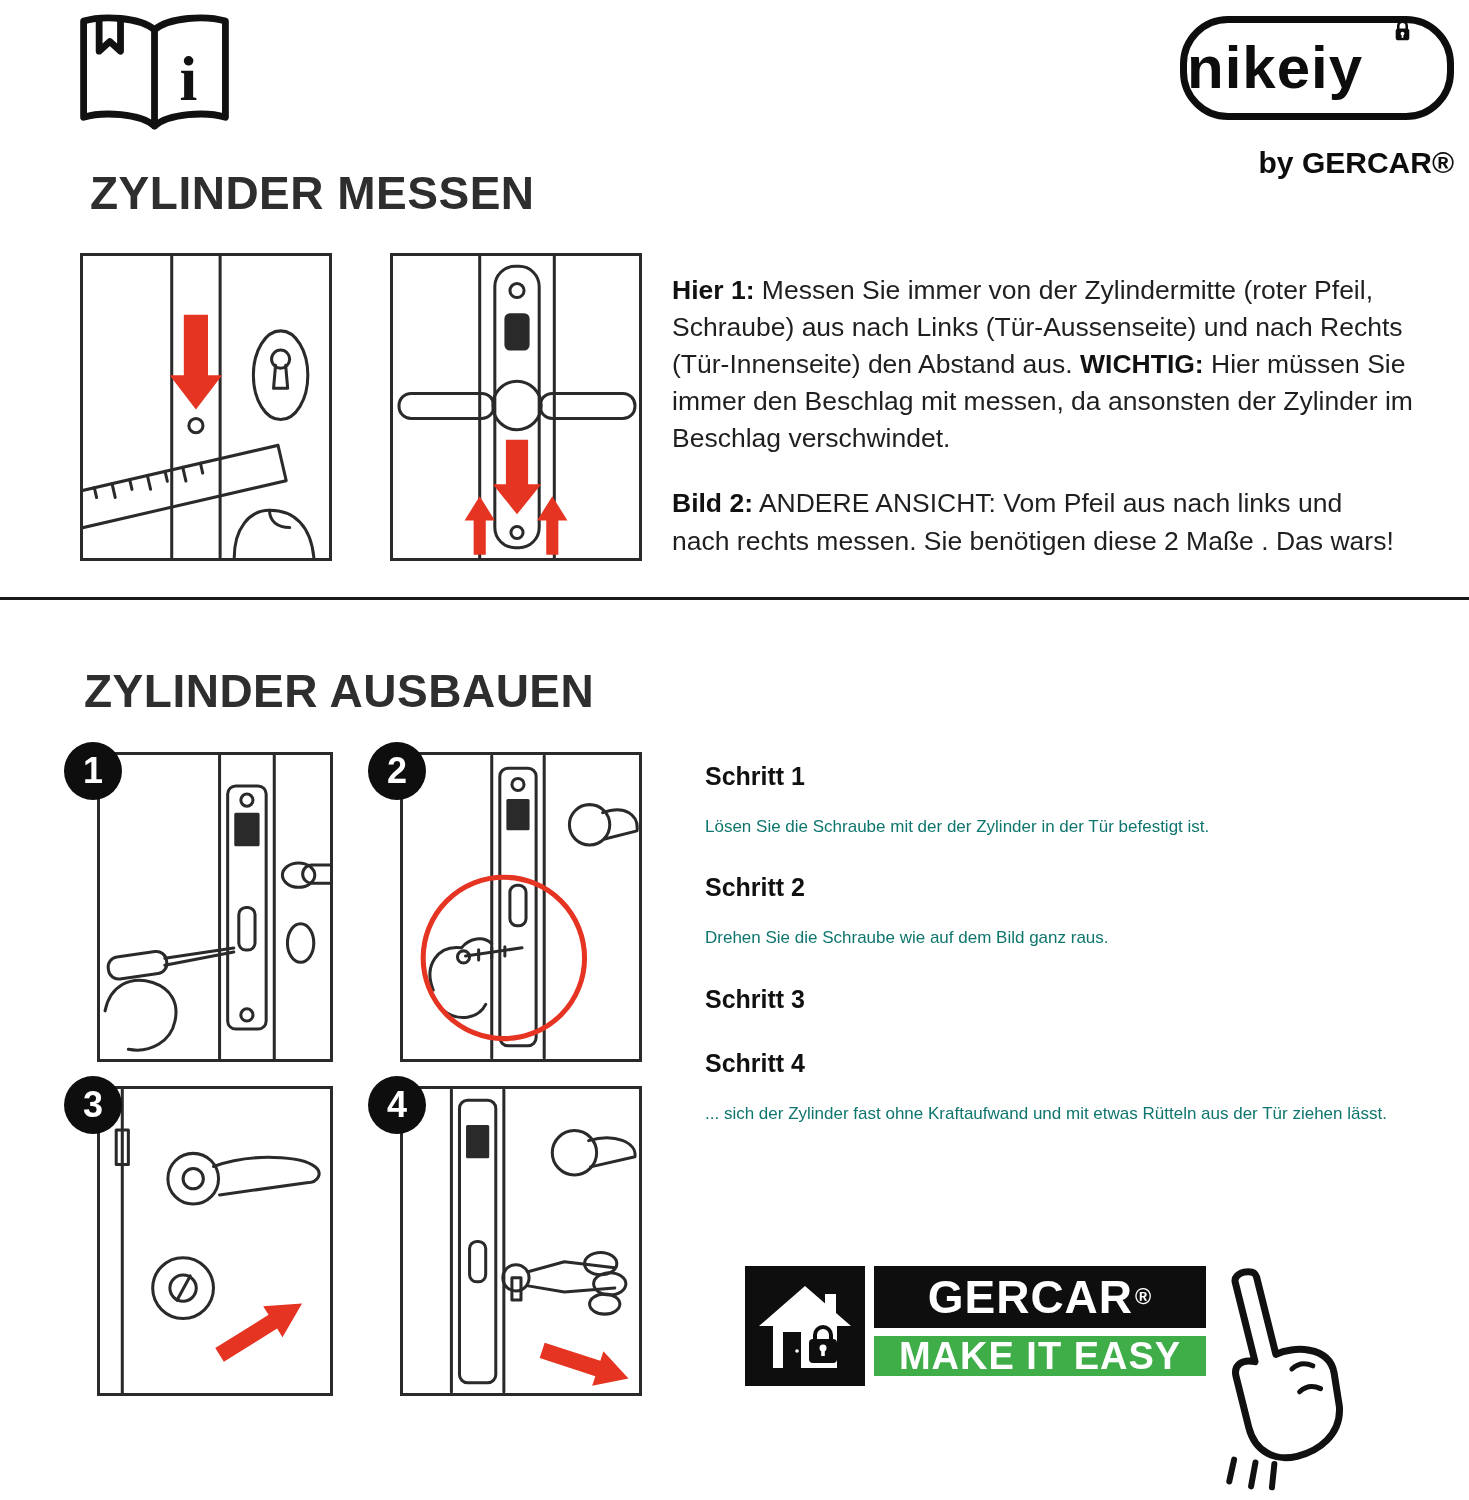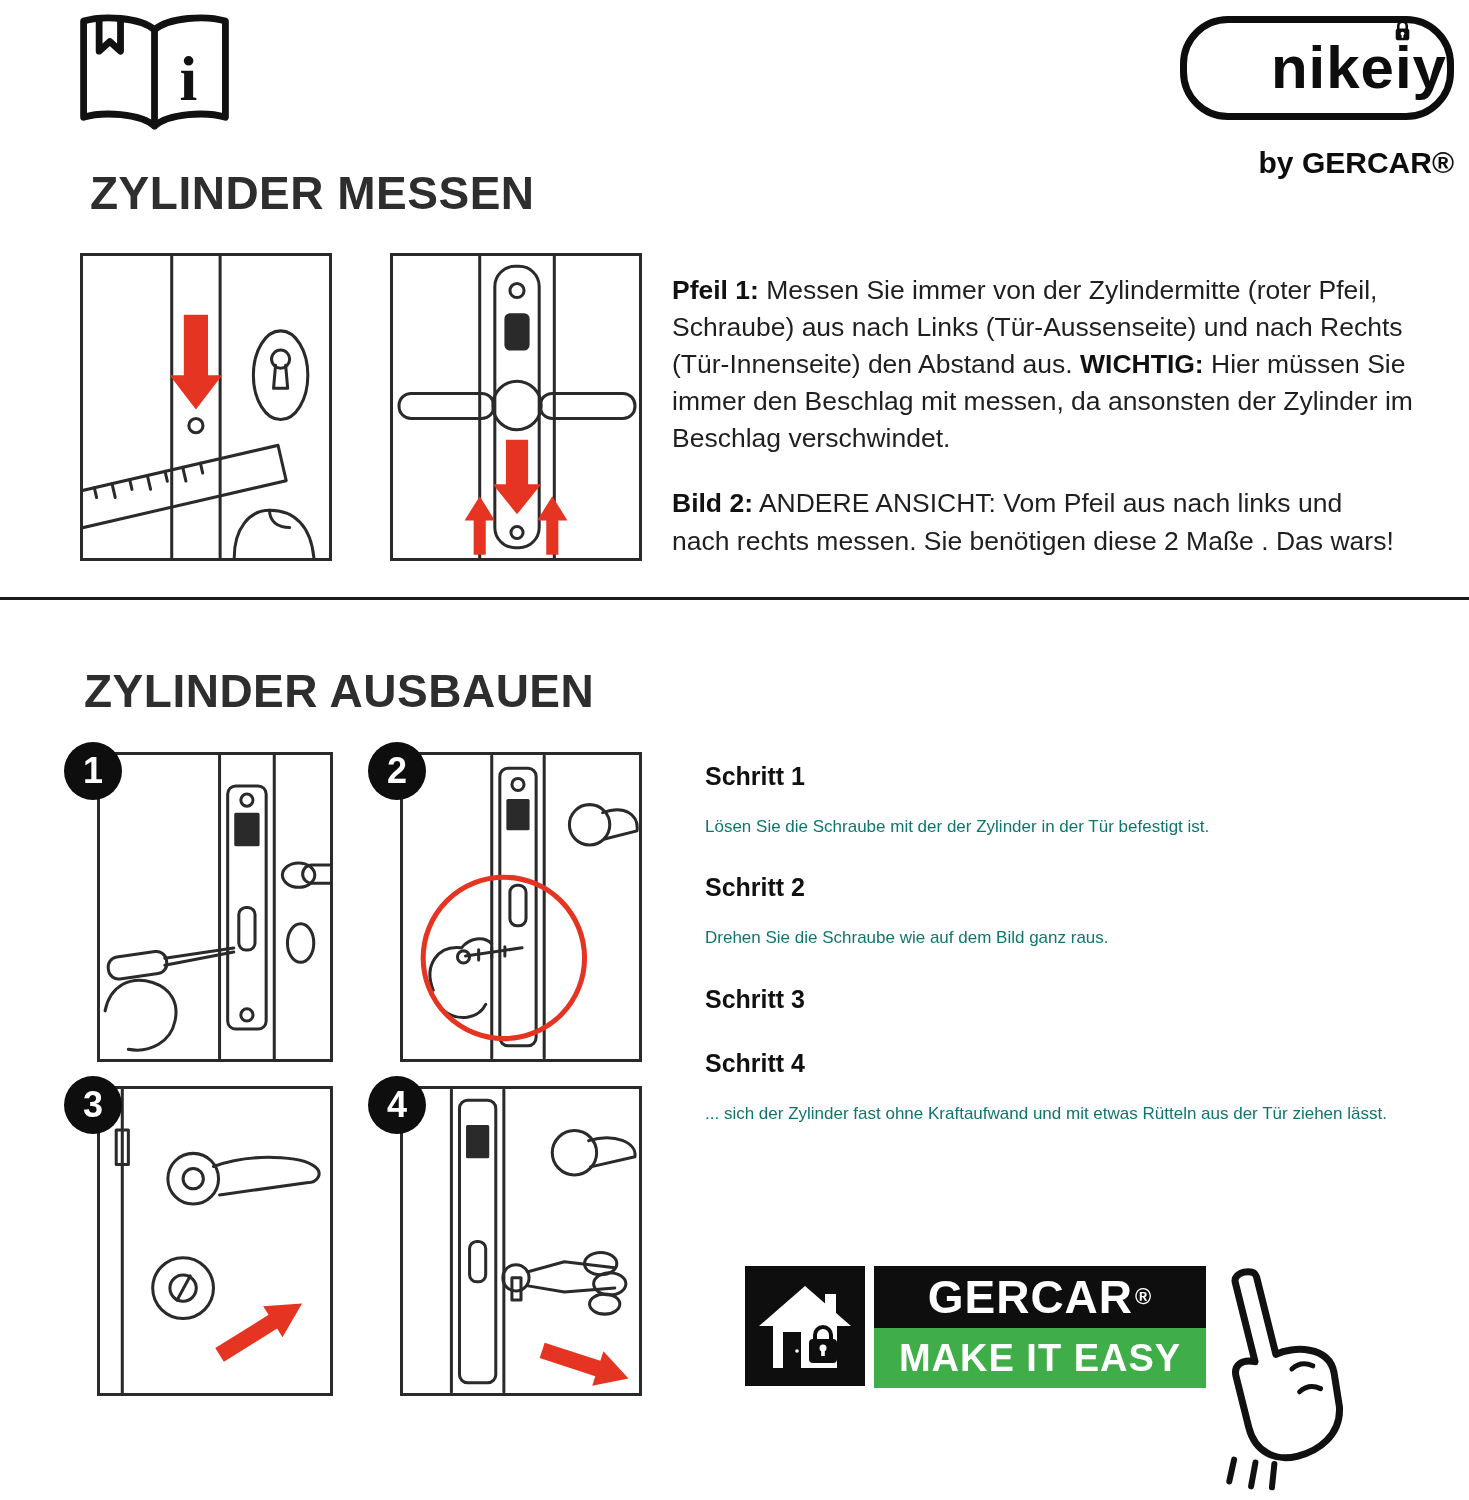--- a/index.html
+++ b/index.html
@@ -14,40 +14,40 @@
   .panel svg { display:block; width:100%; height:100%; }
 
   .body-text { font-size:26.5px; line-height:1.4; color:#1f1f1f; }
   .body-text b { font-weight:bold; color:#111; }
 
   .badge { width:58px; height:58px; border-radius:50%; background:#0e0e0e; color:#fff;
            display:flex; align-items:center; justify-content:center;
            font-size:36px; font-weight:bold; z-index:5; }
 
   .brand-box { border:7px solid #0d0d0d; border-radius:48px; display:flex;
-               align-items:center; justify-content:flex-end; background:#fff; }
+               align-items:center; justify-content:flex-start; background:#fff; }
   .brand-text { font-size:60px; font-weight:bold; color:#0d0d0d; letter-spacing:1px; position:relative; line-height:1; }
   .brand-lock { position:absolute; right:36px; top:-4px; width:17px; height:24px; }
   .brand-byline { font-size:30px; font-weight:bold; color:#0d0d0d; text-align:right; }
 
   .step-block { margin-bottom:35px; width:745px; }
   .step-label { font-size:25px; font-weight:bold; color:#111; margin-bottom:7px; }
   .step-text { font-size:17px; line-height:1.38; color:#0f766e;margin-top:24px; }
 
   .divider { background:#1a1a1a; }
 
   .footer-logo { display:flex; align-items:flex-start; }
   .house-square { width:120px; height:120px; }
   .bars { margin-left:9px; display:flex; flex-direction:column;border-radius:28px; }
   .bar-black { width:332px; height:62px; background:#0e0e0e; color:#fff; display:flex;
                align-items:center; justify-content:center; font-size:46px; font-weight:bold; letter-spacing:1px; }
   .bar-black sup { font-size:22px; margin-left:2px; }
-  .bar-green { width:332px; height:60px; background:#3fae49; color:#fff; display:flex;
+  .bar-green { width:332px; height:40px; background:#3fae49; color:#fff; display:flex;
                align-items:center; justify-content:center; font-size:38px; font-weight:bold;
-               letter-spacing:1px; }
+               letter-spacing:1px; margin-top:8px; }
   .hand-wrap { transform:rotate(-14deg); z-index:6; }
 </style>
 </head>
 <body>
 
 <div class="page">
 
   <div class="abs" style="left:70px; top:8px; width:170px; height:132px;">
     <svg viewBox="0 0 175 135" width="170" height="132">
       <g stroke="#111" stroke-width="7" fill="none" stroke-linecap="round" stroke-linejoin="round">
@@ -113,21 +113,21 @@
         <circle cx="123" cy="274" r="6"></circle>
       </g>
       <polygon fill="#e53422" points="112,182 134,182 134,226 147,226 123,256 99,226 112,226"></polygon>
       <polygon fill="#e53422" points="80,296 80,262 71,262 86,238 101,262 92,262 92,296"></polygon>
       <polygon fill="#e53422" points="152,296 152,262 143,262 158,238 173,262 164,262 164,296"></polygon>
     </svg>
   </div>
 
   <div class="abs" style="left:672px; top:272px; width:792px;">
     <p class="body-text">
-      <b>Pfeil 1:</b><span> Messen Sie immer von der Zylindermitte (roter Pfeil, Schraube) aus nach Links (Tür-Aussenseite) und nach Rechts (Tür-Innenseite) den Abstand aus. </span><b>WICHTIG:</b><span> Hier müssen Sie immer den Beschlag mit messen, da ansonsten der Zylinder im Beschlag verschwindet.</span>
+      <b>Hier 1:</b><span> Messen Sie immer von der Zylindermitte (roter Pfeil, Schraube) aus nach Links (Tür-Aussenseite) und nach Rechts (Tür-Innenseite) den Abstand aus. </span><b>WICHTIG:</b><span> Hier müssen Sie immer den Beschlag mit messen, da ansonsten der Zylinder im Beschlag verschwindet.</span>
     </p>
     <p class="body-text" style="margin-top:28px; width:730px;">
       <b>Bild 2:</b><span> ANDERE ANSICHT: Vom Pfeil aus nach links und nach rechts messen. Sie benötigen diese 2 Maße . Das wars!</span>
     </p>
   </div>
 
   <div class="abs divider" style="left:0; top:597px; width:1469px; height:3px;"></div>
 
   <div class="abs section-title" style="left:84px; top:664px;">ZYLINDER AUSBAUEN</div>
 

